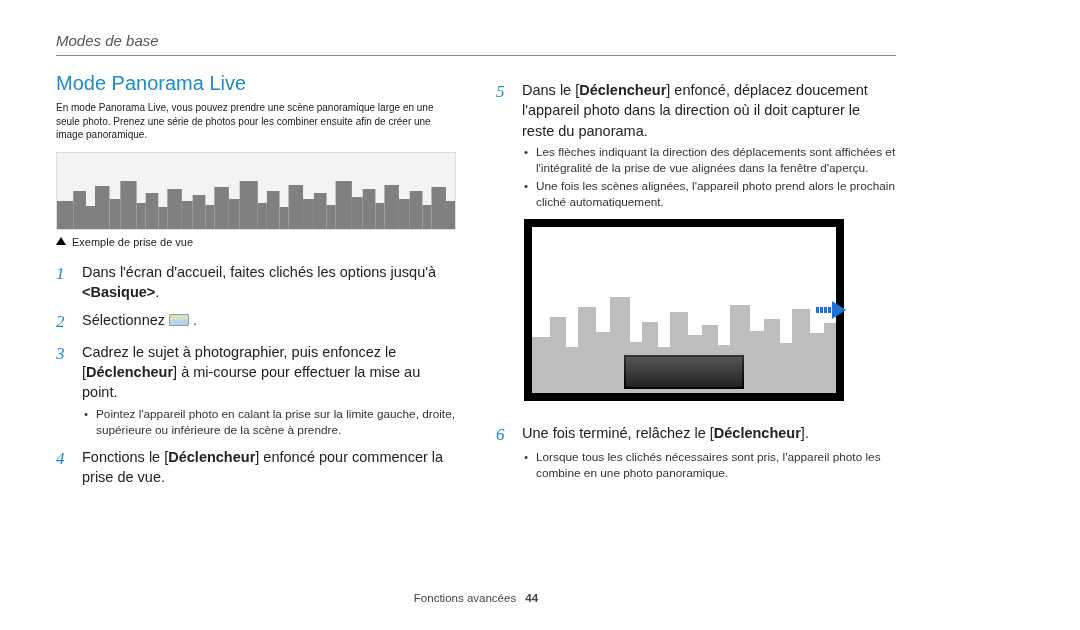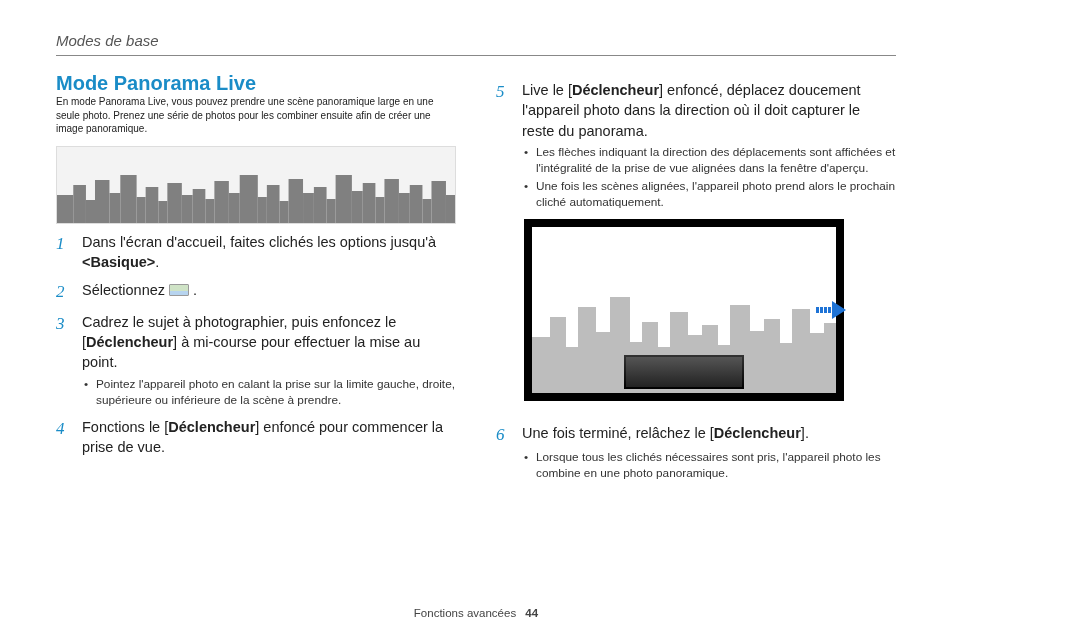--- a/index.html
+++ b/index.html
@@ -2,42 +2,42 @@
 <html><head>
 <meta charset="utf-8">
 <style>
   * { box-sizing: border-box; margin: 0; padding: 0; }
   html, body { width: 1080px; height: 630px; background: #fff; font-family: "Segoe UI", Arial, sans-serif; color: #222; }
   .page { width: 952px; height: 630px; position: relative; padding: 32px 56px 28px 56px; }
   .header { font-style: italic; color: #555; font-size: 15px; margin-bottom: 2px; }
   .rule { border: none; border-top: 1px solid #888; margin: 6px 0 16px 0; }
   .columns { display: flex; gap: 40px; }
   .col { flex: 1; min-width: 0; }
-  .title { color: #1a8cc7; font-size: 20px; font-weight: 700; }
+  .title { color: #1a8cc7; font-size: 20px; font-weight: 400; margin-bottom: 6px; }
   .intro { font-size: 10px; line-height: 1.35; color: #222; margin-bottom: 10px; }
   .skyline { width: 100%; height: 78px; background:#f3f3f3; border:1px solid #ddd; position:relative; overflow:hidden; margin-bottom:6px;}
   .skyline svg { position:absolute; bottom:0; left:0; }
   .caption { font-size: 11px; color:#222; margin: 4px 0 14px 0; }
   .caption .tri { display:inline-block; width:0;height:0;border-left:5px solid transparent;border-right:5px solid transparent;border-bottom:8px solid #000; margin-right:6px; vertical-align:1px;}
   .step { display:flex; gap:10px; margin: 8px 0 2px 0; font-size:14.5px; line-height:1.4; }
   .step .num { color:#1a8cc7; font-style:italic; font-size:17px; font-weight:400; min-width:16px; font-family: Georgia, "Times New Roman", serif; }
   .step .body { flex:1; }
   .bullets { list-style: none; margin: 4px 0 8px 0; padding-left: 28px; }
   .bullets li { font-size: 11.8px; color:#333; line-height:1.35; position:relative; padding-left:12px; margin:2px 0;}
   .bullets li::before { content:"•"; position:absolute; left:0; top:0; color:#333; }
   .bold { font-weight:700; }
   .inline-icon { display:inline-block; width:20px; height:12px; vertical-align:-1px; border:1px solid #999; background: linear-gradient(#cfe3c6,#cfe3c6 55%, #b7d4ef 55%, #b7d4ef); border-radius:1px;}
   .preview { width: 320px; height: 182px; background:#000; margin: 8px 0 0 28px; position:relative; }
   .preview-inner { position:absolute; inset:8px; background:#fff;}
   .preview-inner svg { position:absolute; bottom:0; left:0; }
   .preview .captured { position:absolute; bottom:12px; left:50%; transform:translateX(-50%); width:120px; height:34px; background: linear-gradient(#333,#000); }
   .preview .captured::after{ content:""; position:absolute; inset:2px; background: linear-gradient(#555,#222); }
   .preview .arrow { position:absolute; right:-2px; top:50%; transform:translateY(-50%);}
   .arrow svg { display:block; }
-  .footer { position:absolute; bottom:11px; left:0; right:0; text-align:center; font-size:11.5px; color:#444; }
+  .footer { position:absolute; bottom:26px; left:0; right:0; text-align:center; font-size:11.5px; color:#444; }
   .footer .pg { font-weight:700; margin-left:6px;}
 </style>
 </head>
 <body>
 
 <div class="page">
   <div class="header">Modes de base</div>
   <hr class="rule">
   <div class="columns">
 
@@ -78,20 +78,23 @@
             <rect x="352" y="52" width="10" height="26"></rect>
               <rect x="362" y="34" width="16" height="44"></rect>
             <rect x="378" y="48" width="12" height="30"></rect>
               <rect x="390" y="40" width="14" height="38"></rect>
             <rect x="404" y="54" width="10" height="24"></rect>
               <rect x="414" y="36" width="16" height="42"></rect>
             <rect x="430" y="50" width="10" height="28"></rect>
           </g>
         </svg>
       </div>
+      <div class="caption">
+        <span class="tri"></span><span>Exemple de prise de vue</span>
+      </div>
 
       <div class="step">
         <div class="num">1</div>
         <div class="body"><span>Dans l'écran d'accueil, faites clichés les options jusqu'à </span><span class="bold">&lt;Basique&gt;</span><span>.</span></div>
       </div>
 
       <div class="step">
         <div class="num">2</div>
         <div class="body"><span>Sélectionnez </span><span class="inline-icon"></span><span> .</span></div>
       </div>
@@ -106,21 +109,21 @@
 
       <div class="step">
         <div class="num">4</div>
         <div class="body"><span>Fonctions le [</span><span class="bold">Déclencheur</span><span>] enfoncé pour commencer la prise de vue.</span></div>
       </div>
     </div>
 
     <div class="col">
       <div class="step">
         <div class="num">5</div>
-        <div class="body"><span>Live le [</span><span class="bold">Déclencheur</span><span>] enfoncé, déplacez doucement l'appareil photo dans la direction où il doit capturer le reste du panorama.</span></div>
+        <div class="body"><span>Dans le [</span><span class="bold">Déclencheur</span><span>] enfoncé, déplacez doucement l'appareil photo dans la direction où il doit capturer le reste du panorama.</span></div>
       </div>
       <ul class="bullets">
         <li>Les flèches indiquant la direction des déplacements sont affichées et l'intégralité de la prise de vue alignées dans la fenêtre d'aperçu.</li>
         <li>Une fois les scènes alignées, l'appareil photo prend alors le prochain cliché automatiquement.</li>
       </ul>
 
       <div class="preview">
         <div class="preview-inner">
           <svg width="100%" height="100%" viewBox="0 0 304 166" preserveAspectRatio="none">
             <rect x="0" y="0" width="304" height="166" fill="#ffffff"></rect>

